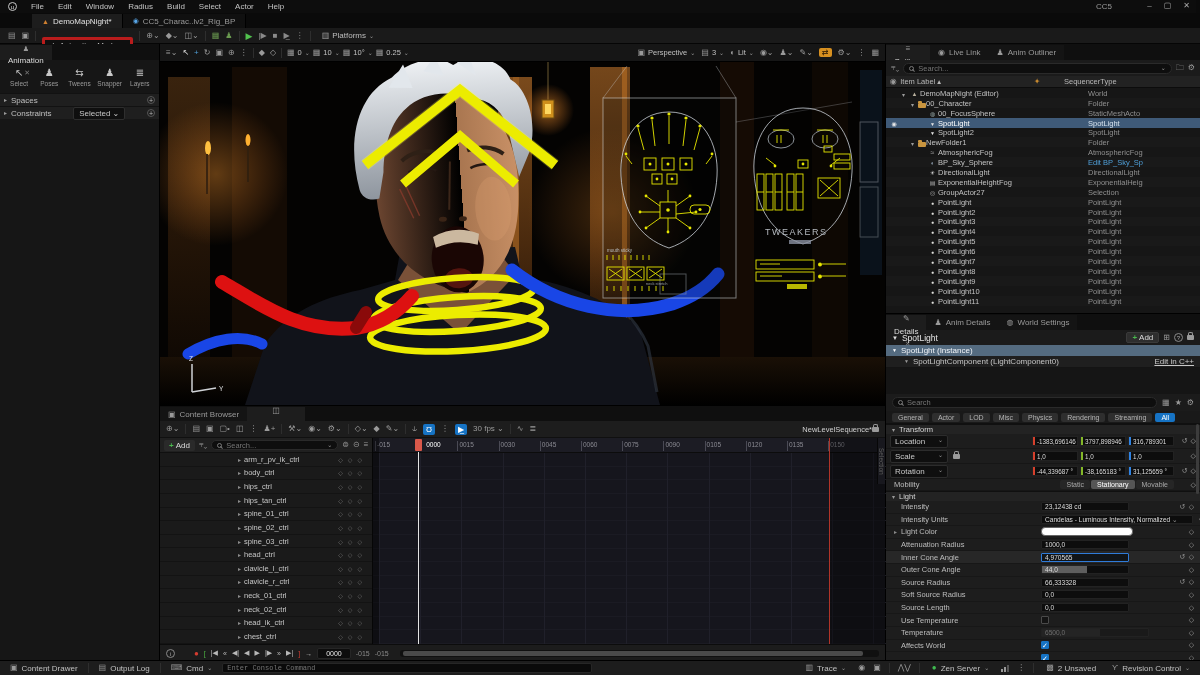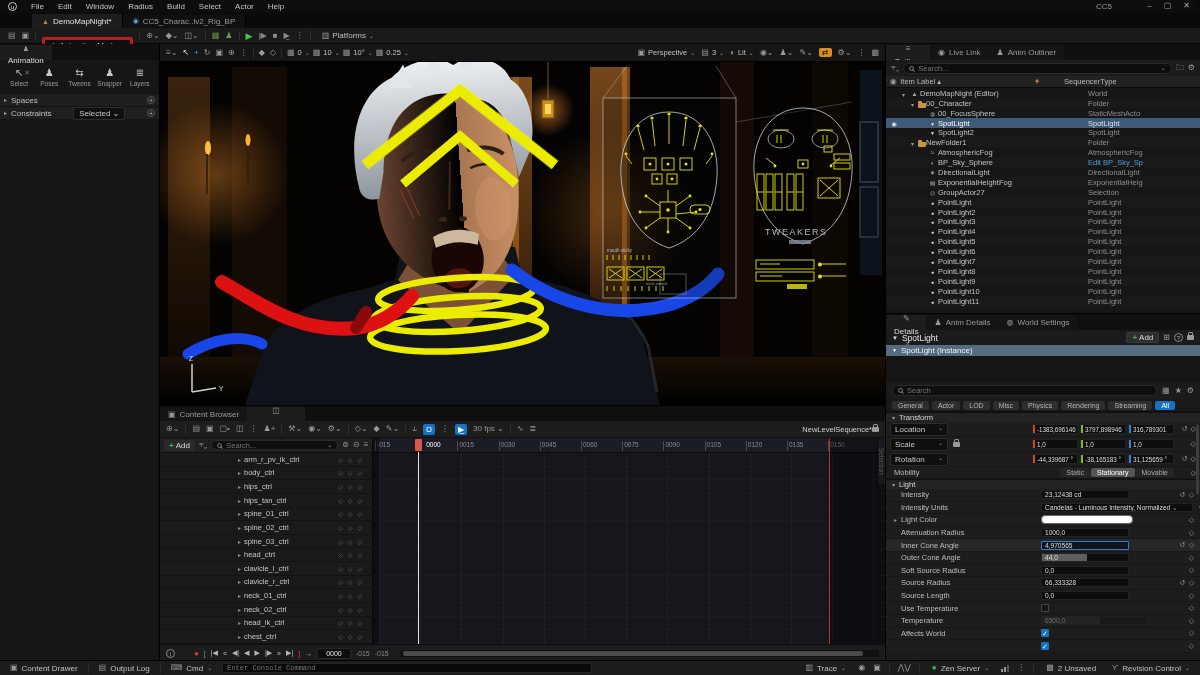--- a/index.html
+++ b/index.html
@@ -795,20 +795,25 @@
           <span>Add</span>
         </div>
       <span class="g">⊞</span>
       <span class="qm">?</span>
       <span class="lock"></span>
     </div>
     <div class="d-inst">
       <span class="g" style="font-size:5px;color:#fff">▼</span>
       <span>SpotLight (Instance)</span>
     </div>
+    <div class="d-comp">
+      <span class="g" style="font-size:5px">▼</span>
+      <span>SpotLightComponent (LightComponent0)</span>
+      <span class="d-cpp">Edit in C++</span>
+    </div>
     <div class="d-gap"></div>
     <div class="d-search">
       <div class="searchbox">
         <span class="mag"></span>
         <input placeholder="Search" style="">
       </div>
       <span class="g">▦</span>
       <span class="g">★</span>
       <span class="g">⚙</span>
     </div>
@@ -976,36 +981,36 @@
           <span class="d-exp"></span>
           <span class="d-label">Outer Cone Angle</span>
           <span class="d-ctrl">
             <span class="d-val">44,0</span>
 
           </span>
           <span class="d-reset">↺</span>
           <span class="d-key">◇</span>
         </div>
 
+        <div class="d-row reset">
+          <span class="d-exp"></span>
+          <span class="d-label">Source Radius</span>
+          <span class="d-ctrl">
+            <span class="d-val">66,333328</span>
+
+          </span>
+          <span class="d-reset">↺</span>
+          <span class="d-key">◇</span>
+        </div>
+
         <div class="d-row">
           <span class="d-exp"></span>
           <span class="d-label">Soft Source Radius</span>
           <span class="d-ctrl">
             <span class="d-val">0,0</span>
-
-          </span>
-          <span class="d-reset">↺</span>
-          <span class="d-key">◇</span>
-        </div>
-
-        <div class="d-row reset">
-          <span class="d-exp"></span>
-          <span class="d-label">Source Radius</span>
-          <span class="d-ctrl">
-            <span class="d-val">66,333328</span>
 
           </span>
           <span class="d-reset">↺</span>
           <span class="d-key">◇</span>
         </div>
 
         <div class="d-row">
           <span class="d-exp"></span>
           <span class="d-label">Source Length</span>
           <span class="d-ctrl">

